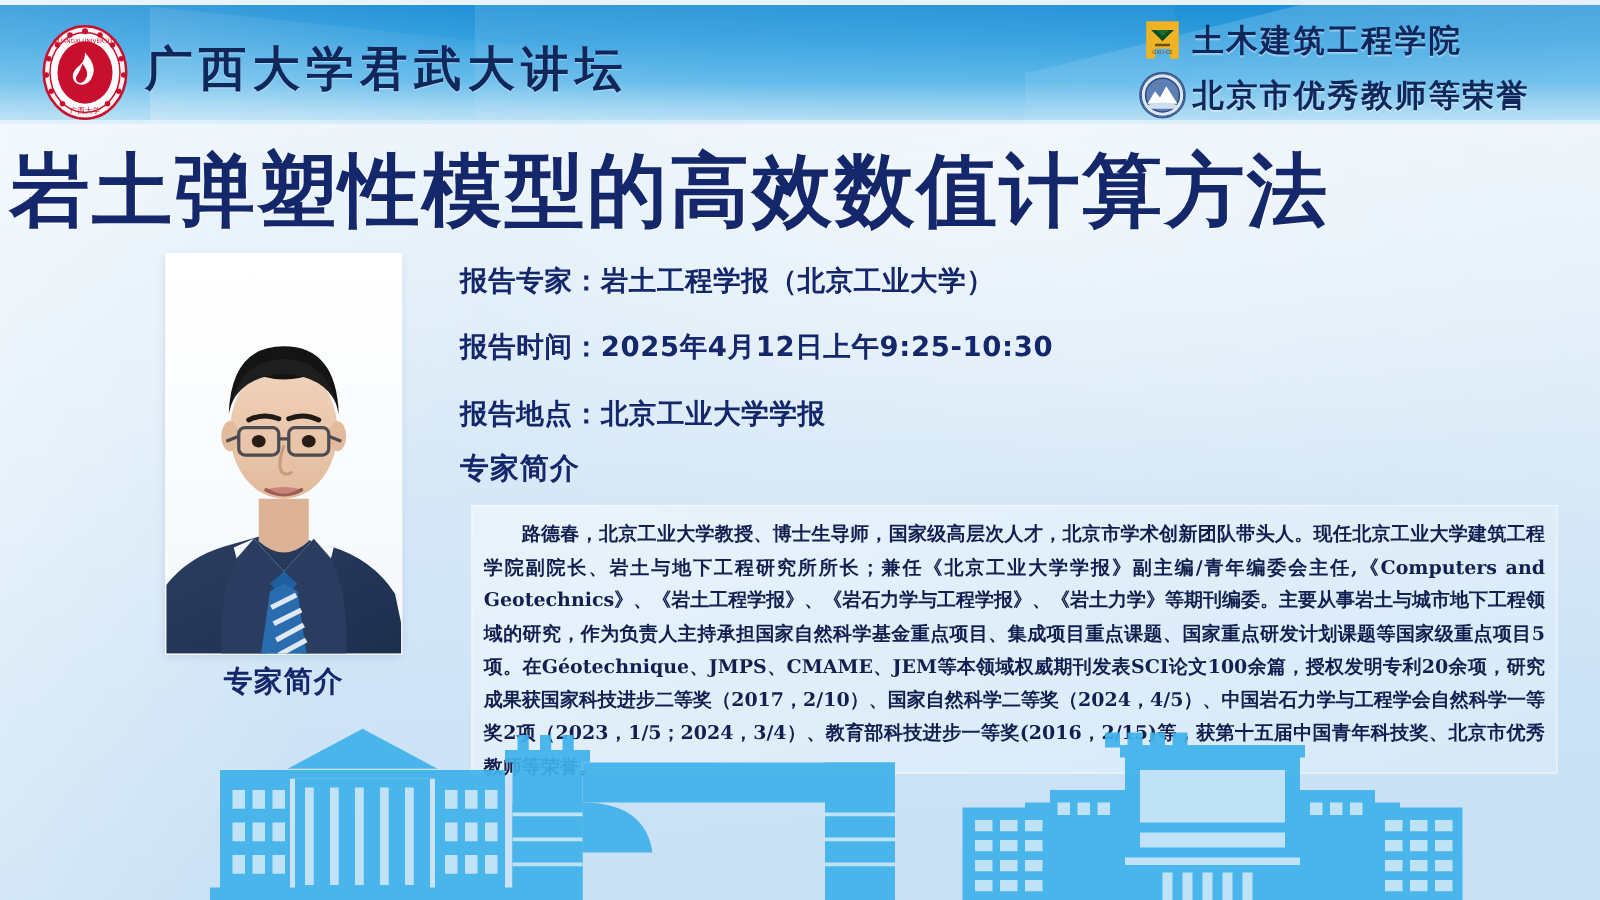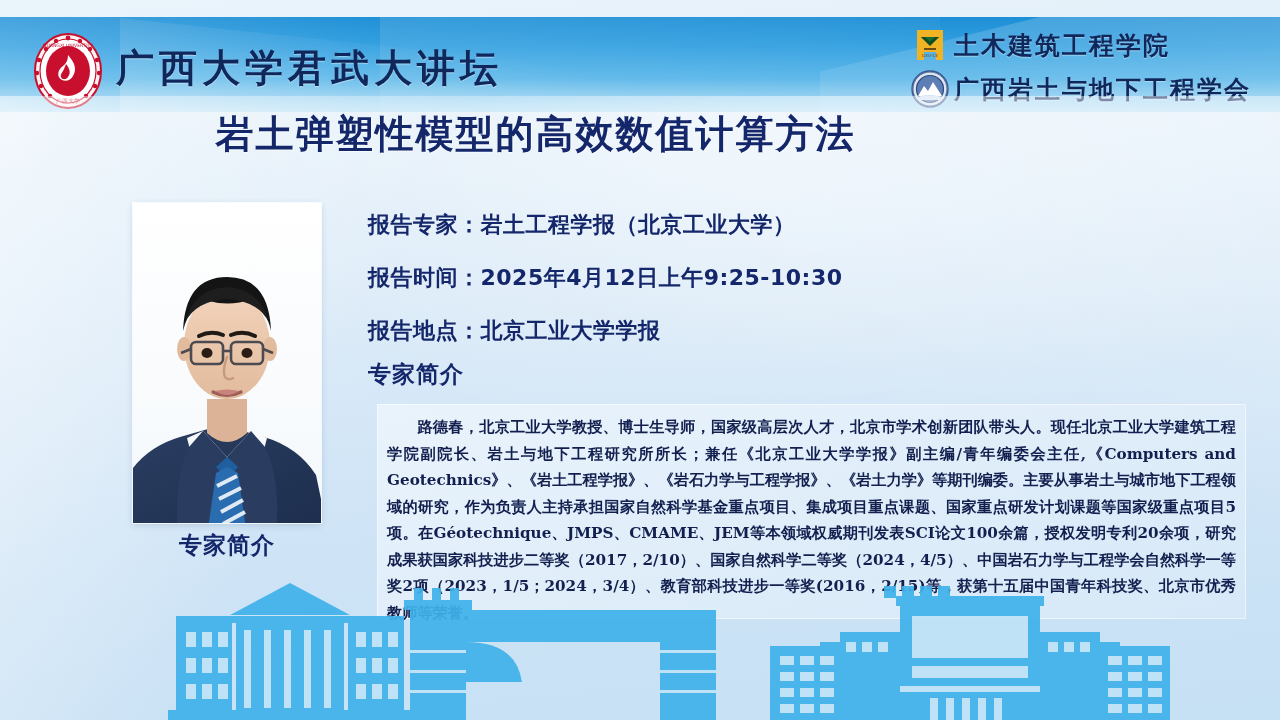--- a/index.html
+++ b/index.html
@@ -17,21 +17,21 @@
   .body-sheen{
     position:absolute;left:0;top:96px;width:1280px;height:624px;
     background:
       linear-gradient(115deg,rgba(255,255,255,.55) 0%,rgba(255,255,255,0) 30%),
       linear-gradient(200deg,rgba(255,255,255,.40) 0%,rgba(255,255,255,0) 42%),
       radial-gradient(ellipse 900px 400px at 60% 10%,rgba(255,255,255,.42),rgba(255,255,255,0) 70%);
     pointer-events:none;
   }
   
   .banner{
-    position:absolute;left:0;top:17px;width:1280px;height:95px;overflow:hidden;
+    position:absolute;left:0;top:4px;width:1280px;height:95px;overflow:hidden;
     background:linear-gradient(180deg,#1d8fd6 0%,#33a0e0 30%,#59b6e9 62%,#8ccdf0 100%);
   }
   .banner .ray{position:absolute;pointer-events:none;}
   .r1{left:-80px;top:-40px;width:620px;height:230px;
       background:linear-gradient(120deg,rgba(255,255,255,.22),rgba(255,255,255,0) 70%);
       transform:skewY(-9deg);}
   .r2{left:380px;top:-70px;width:560px;height:260px;
       background:linear-gradient(160deg,rgba(255,255,255,.18),rgba(255,255,255,0) 65%);
       transform:skewY(8deg);}
   .r3{left:820px;top:-10px;width:520px;height:200px;
@@ -58,21 +58,21 @@
   .org-mark{width:48px;height:42px;flex:0 0 48px;display:flex;align-items:center;justify-content:center;}
   .org-text{
     font-family:"DejaVu Serif","Liberation Serif",serif;
     font-size:25px;font-weight:700;letter-spacing:2px;color:#10275c;white-space:nowrap;
     text-shadow:0 1px 1px rgba(255,255,255,.40);
   }
   
   .main-title{
     position:absolute;left:0;top:109px;width:1071px;text-align:center;
     font-family:Liberation Mono, monospace;
-    font-size:38px;font-weight:700;letter-spacing:2px;
+    font-size:64px;font-weight:700;letter-spacing:2px;
     color:#15276b;white-space:nowrap;
     text-shadow:1px 1px 0 rgba(255,255,255,.55);
   }
   
   .photo-wrap{position:absolute;left:133px;top:203px;width:188px;height:320px;
     box-shadow:0 0 0 1px rgba(255,255,255,.8), 0 2px 7px rgba(25,60,110,.18);
     background:#fff;overflow:hidden;}
   .photo-caption{
     position:absolute;left:133px;top:530px;width:188px;text-align:center;
     font-family:"DejaVu Sans","Liberation Sans",sans-serif;
@@ -161,21 +161,21 @@
       <div class="org-row">
         <span class="org-mark">
           <svg width="38" height="38" viewBox="0 0 38 38">
             <circle cx="19" cy="19" r="18" fill="#dbe6f2" stroke="#3a5a93" stroke-width="1.4"></circle>
             <circle cx="19" cy="19" r="13.5" fill="#5e7fb5" stroke="#2d4a7f" stroke-width="1.2"></circle>
             <path d="M7 26 l6 -10 l4 5 l5 -9 l9 14 z" fill="#ffffff"></path>
             <path d="M7 27 q10 -4 24 0 l0 3 h-24 z" fill="#cfe0f2"></path>
             <circle cx="19" cy="19" r="17" fill="none" stroke="#2d4a7f" stroke-width="0.8"></circle>
           </svg>
         </span>
-        <span class="org-text">广西岩土与地下工程学会</span>
+        <span class="org-text">北京市优秀教师等荣誉</span>
       </div>
     </div>
   </div>
 
   <div class="body-sheen"></div>
 
   <div class="main-title">岩土弹塑性模型的高效数值计算方法</div>
 
   <div class="photo-wrap">
     <svg width="188" height="320" viewBox="0 0 188 320">

